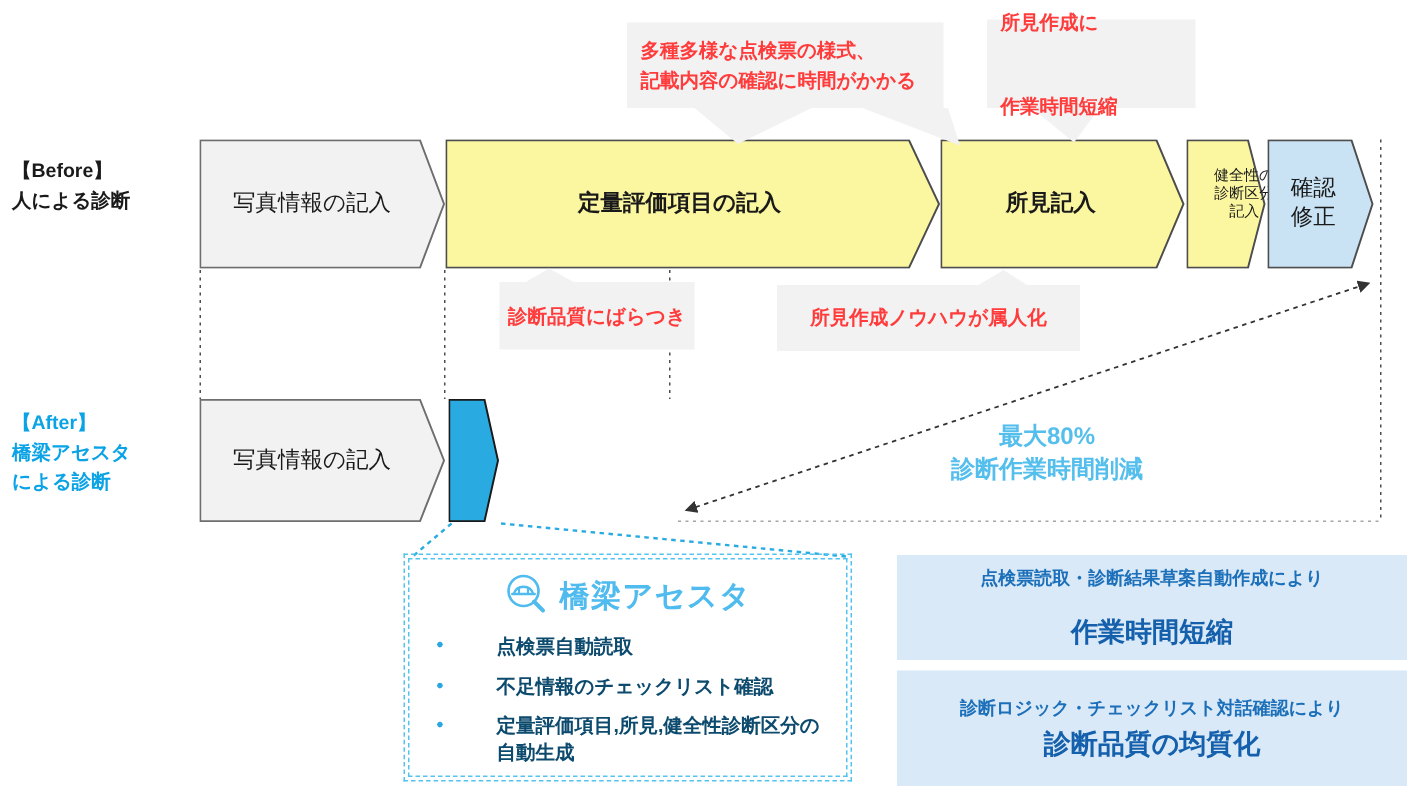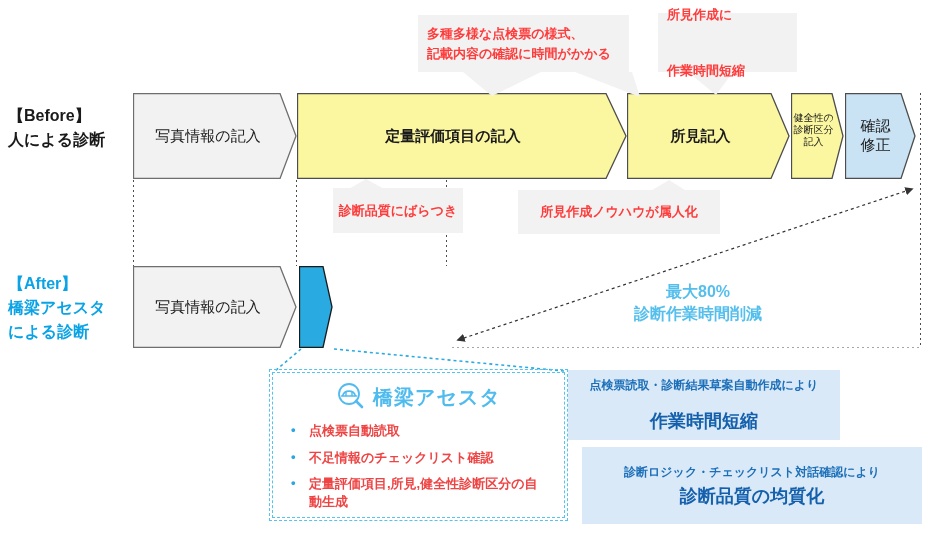--- a/index.html
+++ b/index.html
@@ -1,19 +1,19 @@
 <!DOCTYPE html>
 <html><head>
 <meta charset="utf-8">
 <style>
   html,body{margin:0;padding:0;background:#fff;}
   body{font-family:"Liberation Sans", sans-serif;}
   .canvas{position:relative;width:940px;height:533px;background:#fff;overflow:hidden;}
 
-  .heading{position:absolute;font-weight:bold;font-size:16px;line-height:1.5;color:#1a1a1a;}
+  .heading{position:absolute;font-weight:bold;font-size:13px;line-height:1.5;color:#1a1a1a;}
   .after-heading{color:#0aa3e6;}
 
   .step{position:absolute;z-index:3;}
   .step svg{position:absolute;left:0;top:0;display:block;}
   .step-label{position:absolute;inset:0;display:flex;flex-direction:column;align-items:center;justify-content:center;
     text-align:center;color:#1a1a1a;font-size:15px;line-height:1.25;z-index:4;}
   .step-label.bold{font-weight:bold;}
   .step-label.tiny{font-size:10px;line-height:1.2;}
   .step-label.small{font-size:13px;line-height:1.3;}
 
@@ -26,21 +26,21 @@
 
   .savings{position:absolute;z-index:6;color:#54beec;font-weight:bold;font-size:16px;line-height:1.35;text-align:center;}
 
   .assista-box{position:absolute;z-index:6;background:#fff;border:1px dashed #55c3f0;outline:1px dashed #55c3f0;
     outline-offset:2px;box-sizing:border-box;padding-top:9px;}
   .logo-row{display:flex;align-items:center;justify-content:center;gap:7px;}
   .logo-text{color:#4fbbee;font-weight:bold;font-size:20px;letter-spacing:1px;}
   .bullets{margin:10px 12px 0 18px;}
   .bullet-row{display:flex;margin-bottom:9px;}
   .bullet-marker{width:18px;color:#2aa7e1;font-weight:bold;font-size:13px;flex:0 0 18px;}
-  .bullet-text{color:#ef4444;font-weight:bold;font-size:13px;line-height:1.35;}
+  .bullet-text{color:#0c4a6e;font-weight:bold;font-size:13px;line-height:1.35;margin-left:22px;}
 
   .benefit{position:absolute;z-index:6;background:#d9e9f7;display:flex;flex-direction:column;align-items:center;
     justify-content:center;text-align:center;box-sizing:border-box;}
   .benefit-sub{color:#1c6fb9;font-weight:bold;font-size:12px;}
   .benefit-title{color:#1560ac;font-weight:bold;font-size:18px;margin-top:3px;}
 </style>
 </head>
 <body>
 
 <div class="canvas">
@@ -69,21 +69,21 @@
     <div class="step-label bold" style="padding-right:18px;">定量評価項目の記入</div>
   </div>
 
   <div class="step" style="left:627px;top:93px;width:163px;height:86px;">
     <svg width="163" height="86" viewBox="0 0 163 86">
       <polygon points="0.5,0.5 144,0.5 162,43 144,85.5 0.5,85.5" fill="#FBF7A0" stroke="#4d4d4d" stroke-width="1.3"></polygon>
     </svg>
     <div class="step-label bold" style="padding-right:16px;">所見記入</div>
   </div>
 
-  <div class="step" style="left:791px;top:93px;width:53px;height:74px;">
+  <div class="step" style="left:791px;top:93px;width:53px;height:74px;padding-left:32px;">
     <svg width="53" height="86" viewBox="0 0 53 86">
       <polygon points="0.5,0.5 41,0.5 52,43 41,85.5 0.5,85.5" fill="#FBF7A0" stroke="#4d4d4d" stroke-width="1.3"></polygon>
     </svg>
     <div class="step-label tiny" style="padding-right:8px;">
       <span>健全性の</span>
       <span>診断区分</span>
       <span>記入</span>
     </div>
   </div>
 
@@ -177,22 +177,22 @@
         <span class="bullet-marker">•</span>
         <span class="bullet-text">不足情報のチェックリスト確認</span>
       </div>
       <div class="bullet-row">
         <span class="bullet-marker">•</span>
         <span class="bullet-text" style="max-width:235px;">定量評価項目,所見,健全性診断区分の自動生成</span>
       </div>
     </div>
   </div>
 
-  <div class="benefit" style="left:568px;top:370px;width:272px;height:70px;gap:12px;">
+  <div class="benefit" style="left:598px;top:370px;width:340px;height:70px;gap:12px;">
     <div class="benefit-sub">点検票読取・診断結果草案自動作成により</div>
     <div class="benefit-title">作業時間短縮</div>
   </div>
-  <div class="benefit" style="left:582px;top:447px;width:340px;height:77px;">
+  <div class="benefit" style="left:598px;top:447px;width:340px;height:77px;">
     <div class="benefit-sub">診断ロジック・チェックリスト対話確認により</div>
     <div class="benefit-title">診断品質の均質化</div>
   </div>
 
 </div>
 
 </body></html>

